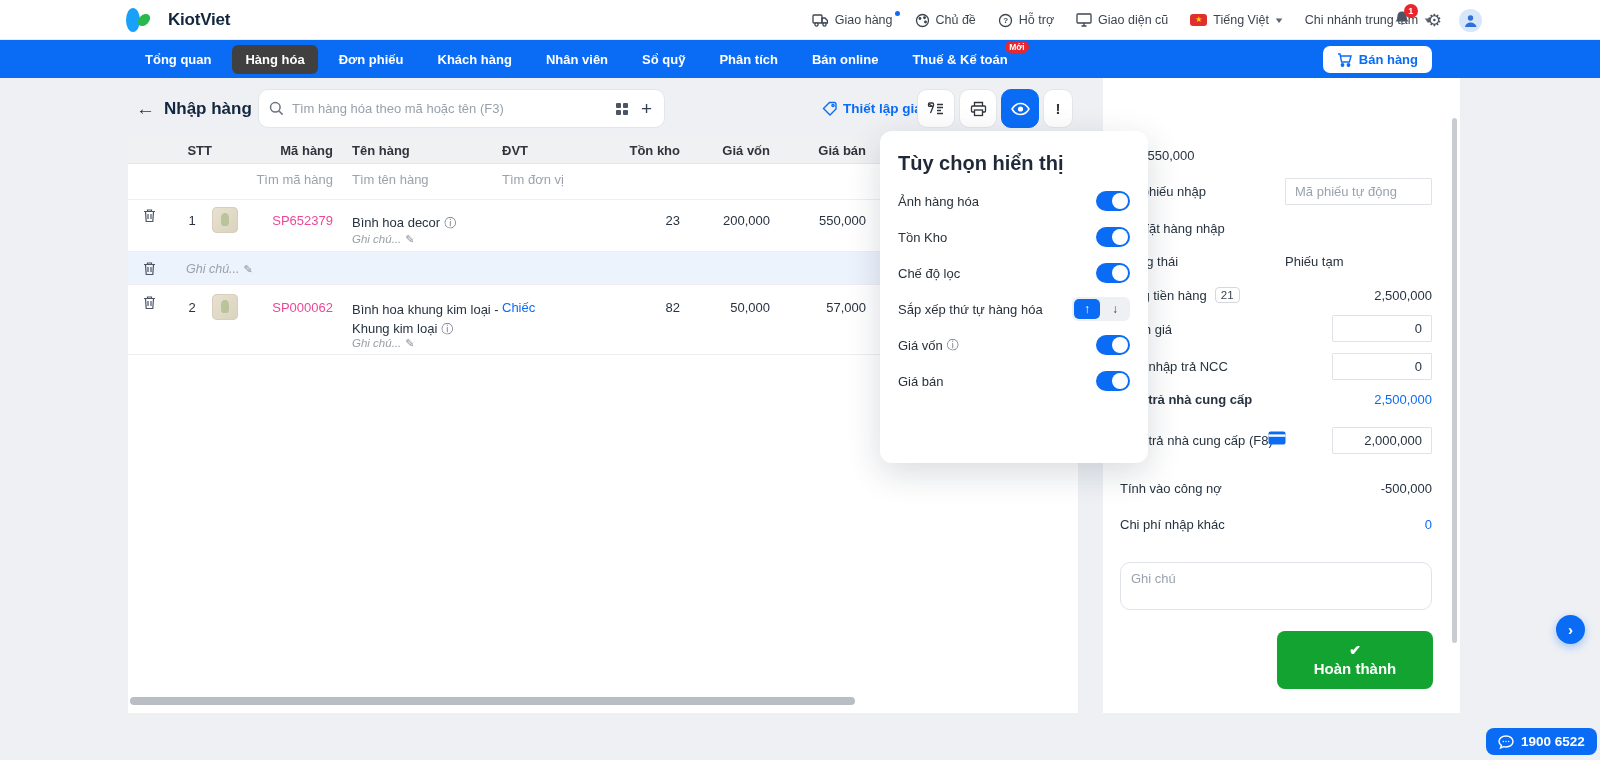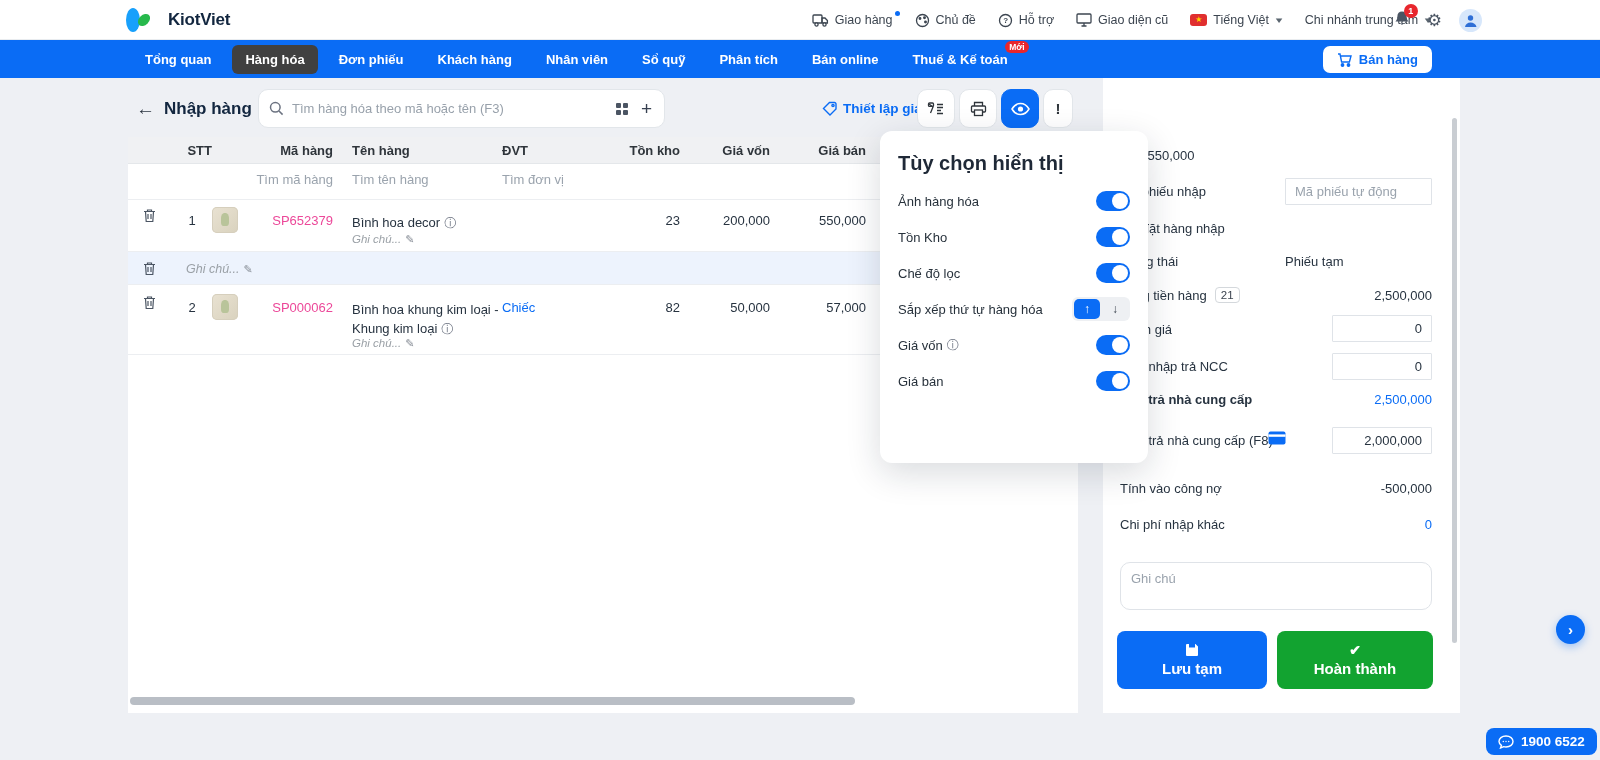--- a/index.html
+++ b/index.html
@@ -374,26 +374,20 @@
     <span class="pvalue">-500,000</span>
   </div>
 
   <div class="prow" style="top:439px;">
     <span class="plabel">Chi phí nhập khác</span>
     <span class="pvalue blue">0</span>
   </div>
 
   <textarea class="note-area" placeholder="Ghi chú" style=""></textarea>
 
-  <button class="big-btn btn-blue">
-    <svg width="14" height="14" viewBox="0 0 14 14" fill="#fff">
-        <path d="M1 2a1 1 0 0 1 1-1h8.5L13 3.5V12a1 1 0 0 1-1 1H2a1 1 0 0 1-1-1zM4 1v3.5h6V1zM3.5 8h7v5h-7z"></path>
-      </svg>
-    <span>Lưu tạm</span>
-  </button>
   <button class="big-btn btn-green">
     <span style="font-size:14px; line-height:1;">✔</span>
     <span>Hoàn thành</span>
   </button>
 
   <div class="vscroll"></div>
 </div>
 
 <div class="popup">
   <div class="popup-title">Tùy chọn hiển thị</div>

